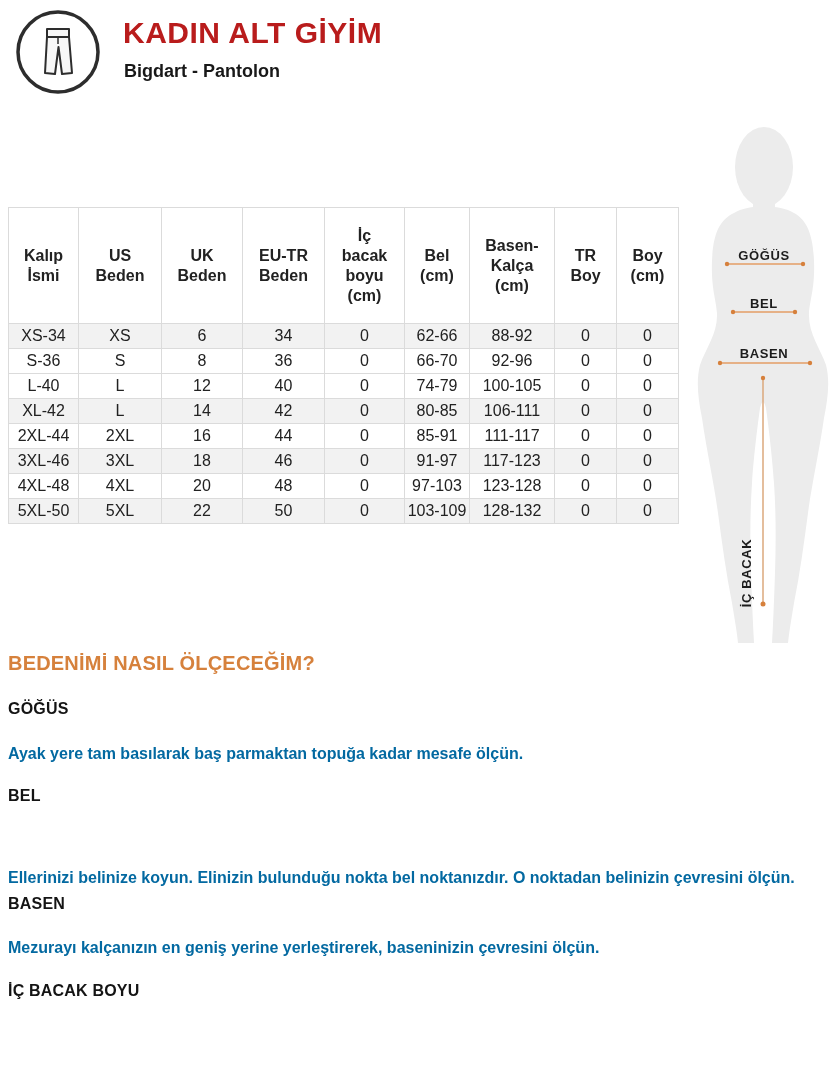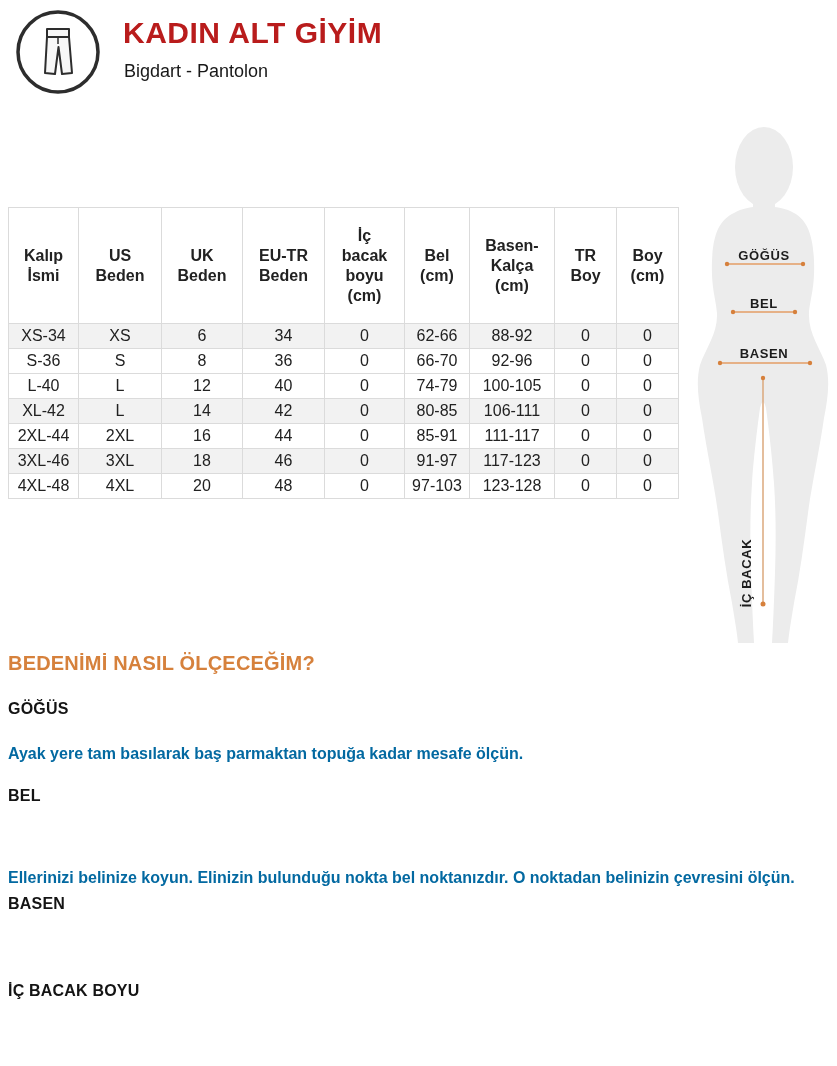--- a/index.html
+++ b/index.html
@@ -4,21 +4,21 @@
 <style>
   * { margin:0; padding:0; box-sizing:border-box; }
   html,body { background:#ffffff; }
   body { font-family:"Liberation Sans", sans-serif; color:#1d1d1d; }
   .page { position:relative; width:837px; height:1066px; background:#fff; overflow:hidden; }
 
   
   .hdr-icon { position:absolute; left:14px; top:8px; width:88px; height:88px; }
   .hdr-title { position:absolute; left:123px; top:16px; font-size:30px; font-weight:700;
                color:#b91c1c; letter-spacing:0.5px; white-space:nowrap; }
-  .hdr-sub   { position:absolute; left:124px; top:61px; font-size:18px; font-weight:400;
+  .hdr-sub   { position:absolute; left:124px; top:61px; font-size:18px; font-weight:700;
                color:#181818; white-space:nowrap; }
 
   
   table.size { position:absolute; left:8px; top:207px; width:670px; border-collapse:collapse;
                table-layout:fixed; font-size:16px; color:#222; }
   table.size th, table.size td { border:1px solid #dbdbdb; text-align:center; vertical-align:middle; }
   table.size th { height:116px; font-weight:700; padding:2px 9px; line-height:1.25; background:#fff; }
   table.size td { height:25px; padding:1px 2px; font-weight:400; background:#fff; }
   table.size tr.stripe td { background:#f2f2f2; }
 
@@ -208,28 +208,40 @@
           <td>4XL-48</td>
           <td>4XL</td>
           <td>20</td>
           <td>48</td>
           <td>0</td>
           <td>97-103</td>
           <td>123-128</td>
           <td>0</td>
           <td>0</td>
         </tr>
+        <tr class="stripe">
+          <td>5XL-50</td>
+          <td>5XL</td>
+          <td>22</td>
+          <td>50</td>
+          <td>0</td>
+          <td>103-109</td>
+          <td>128-132</td>
+          <td>0</td>
+          <td>0</td>
+        </tr>
       </tbody>
   </table>
 
   <div class="guide-title">BEDENİMİ NASIL ÖLÇECEĞİM?</div>
 
   <div class="g-head" id="gh1">GÖĞÜS</div>
   <div class="g-text" id="gt1">Ayak yere tam basılarak baş parmaktan topuğa kadar mesafe ölçün.</div>
 
   <div class="g-head" id="gh2">BEL</div>
   <div class="g-text" id="gt2">Ellerinizi belinize koyun. Elinizin bulunduğu nokta bel noktanızdır. O noktadan belinizin çevresini ölçün.</div>
 
   <div class="g-head" id="gh3">BASEN</div>
+  <div class="g-text" id="gt3">Mezurayı kalçanızın en geniş yerine yerleştirerek, baseninizin çevresini ölçün.</div>
 
   <div class="g-head" id="gh4">İÇ BACAK BOYU</div>
 
 </div>
 
 </body></html>

